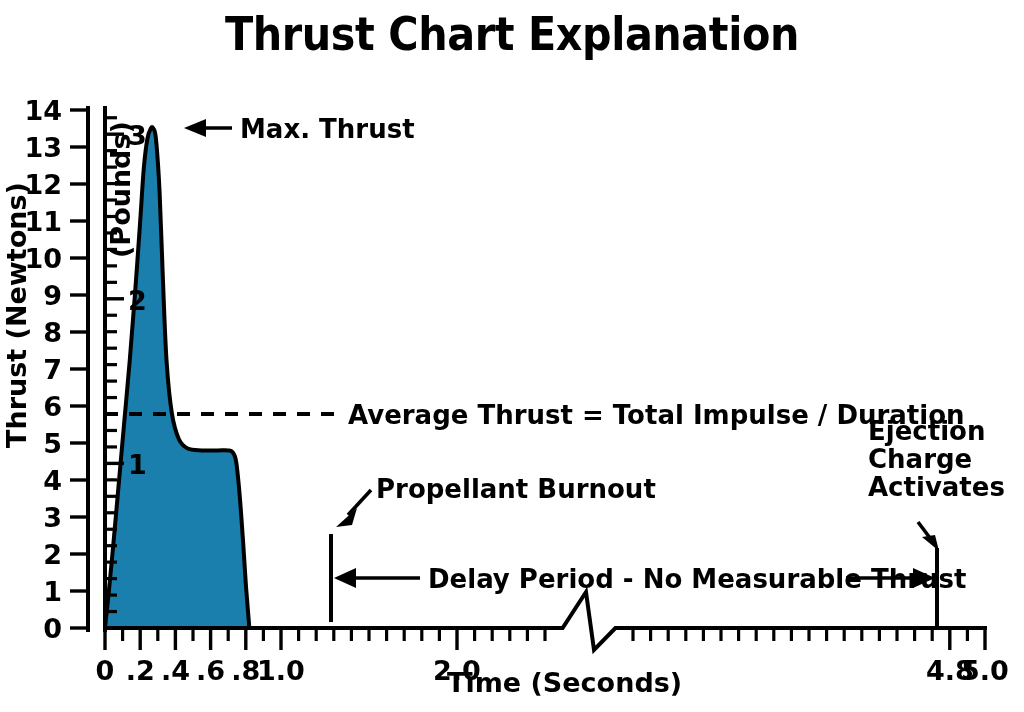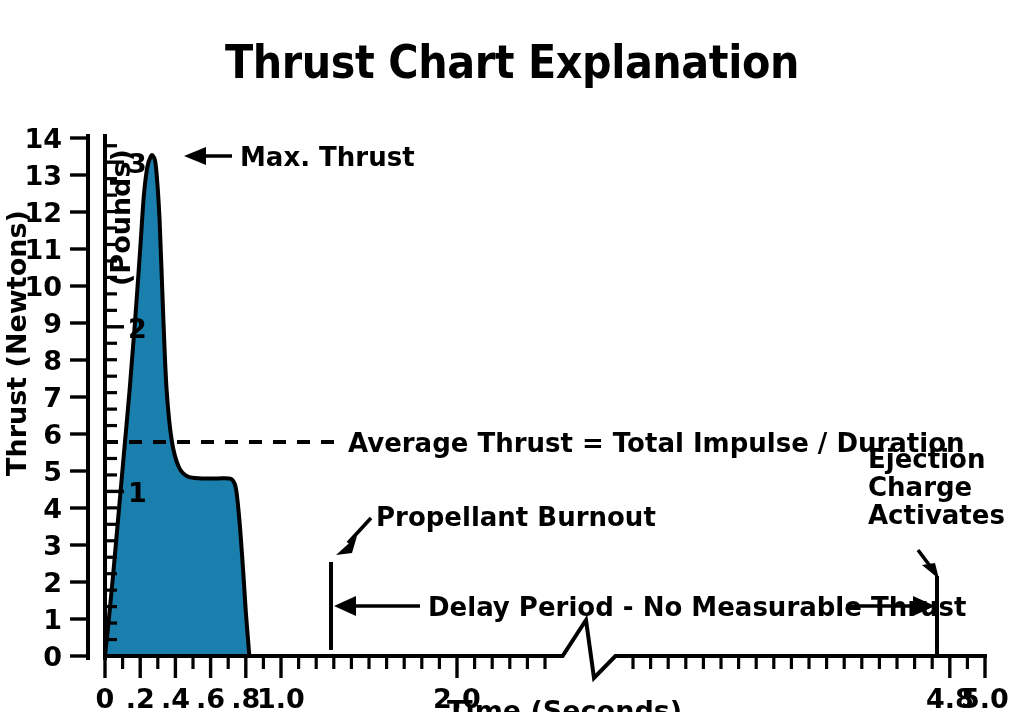--- a/index.html
+++ b/index.html
@@ -13,21 +13,20 @@
     height: 712px;
     overflow: hidden;
     font-family: "Liberation Sans", sans-serif;
     color: #111111;
   }
   #page {
     position: relative;
     width: 1024px;
     height: 616px;
     background: #ffffff;
-    margin-top: 28px;
   }
   #chart-title {
     position: absolute;
     left: 0;
     top: 6px;
     width: 1024px;
     text-align: center;
     font-family: "DejaVu Sans", "Liberation Sans", sans-serif;
     font-weight: 700;
     font-size: 47px;

